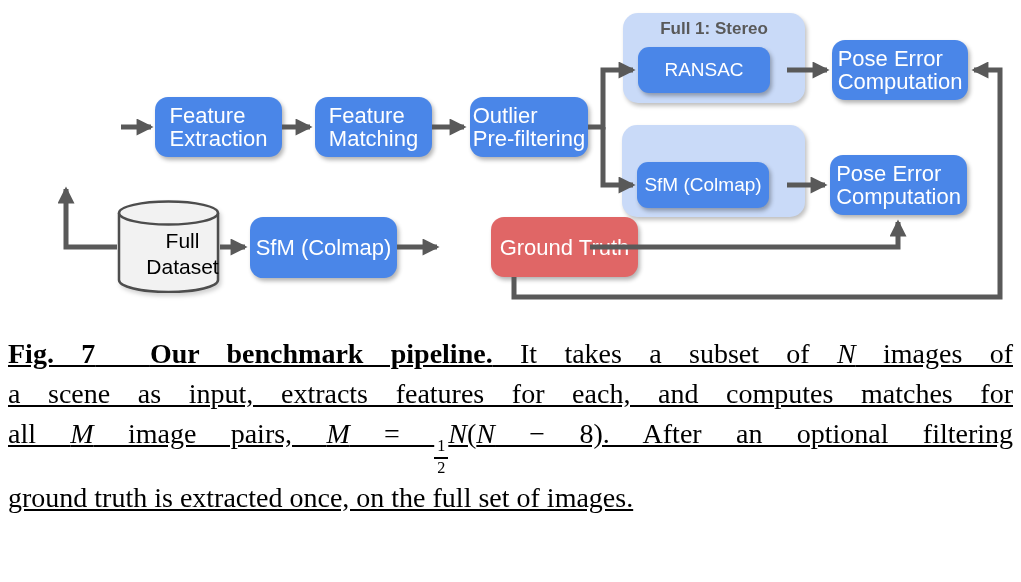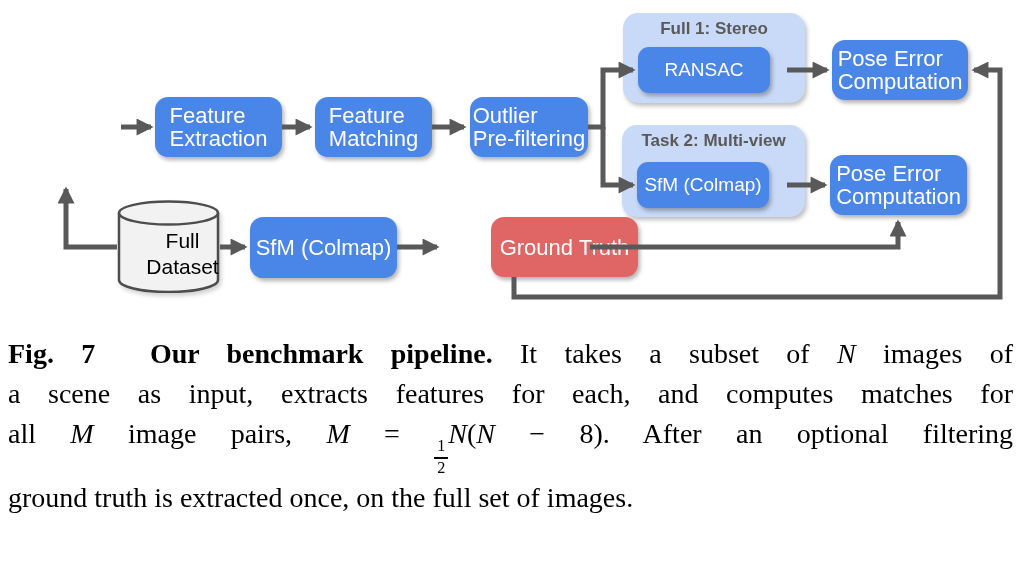--- a/index.html
+++ b/index.html
@@ -47,21 +47,21 @@
   #g-t2 {left:622px;top:125px;width:183px;height:92px;}
   #g-t2 .group-box{top:37px;}
   #cyl1 {left:14px;top:77px;width:107px;height:105px;}
   #cyl2 {left:117px;top:200px;width:103px;height:93px;}
   #cyl2 .cyl-label{padding-top:14px;padding-left:28px;}
 
   
   .caption{position:absolute;left:0;top:330px;width:1021px;box-sizing:border-box;
            padding:4px 8px 0 8px;font-family:"Liberation Serif",serif;
            font-size:28px;line-height:40px;color:var(--caption-text);}
-  .cap-line{text-align:left;}
+  .cap-line{text-align:left;text-decoration:underline;}
   .cap-line.just{text-align:justify;text-align-last:justify;}
   .sg-bold{font-weight:bold;}
   .sg-math{font-style:italic;}
   .sg-italic{font-style:italic;}
   .frac{display:inline-flex;flex-direction:column;vertical-align:-0.52em;
         font-size:0.58em;line-height:1.08;text-align:center;}
   .frac .num{border-bottom:2px solid #000;padding:0 3px 1px 3px;}
   .frac .den{padding:1px 3px 0 3px;}
 </style>
 </head>
@@ -69,21 +69,20 @@
 
 <div class="page">
 
   <div class="stage">
 
     <div class="group" id="g-t1">
       <div class="group-title">Full 1: Stereo</div>
       <div class="group-box">RANSAC</div>
     </div>
     <div class="group" id="g-t2">
-      <div class="group-title">Task 2: Multi-view</div>
       <div class="group-box">SfM (Colmap)</div>
     </div>
 
     <div class="node blue" id="n-fe">Feature
 Extraction</div>
     <div class="node blue" id="n-fm">Feature
 Matching</div>
     <div class="node blue" id="n-op">Outlier
 Pre-filtering</div>
     <div class="node blue" id="n-pe1">Pose Error

